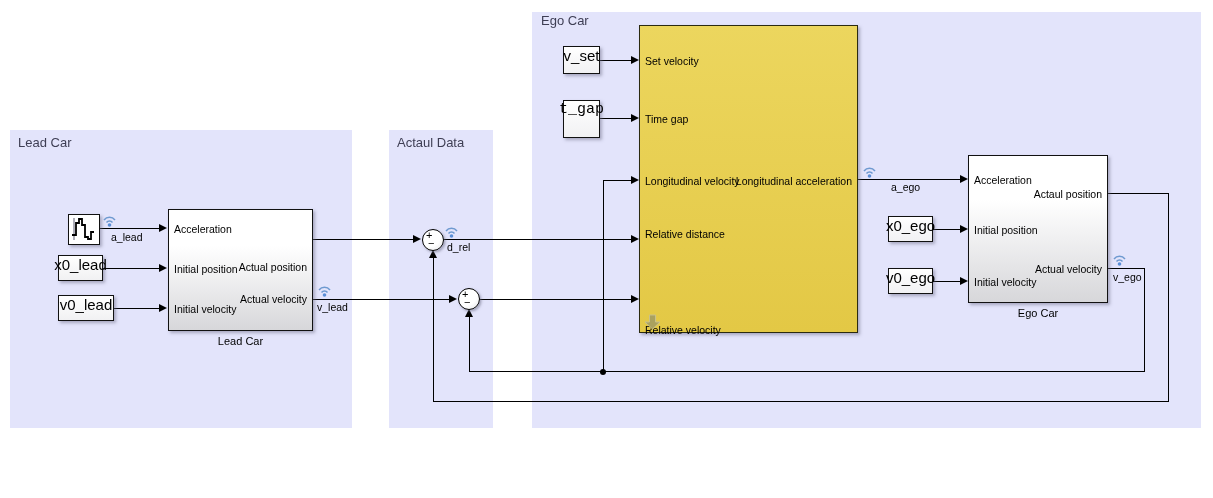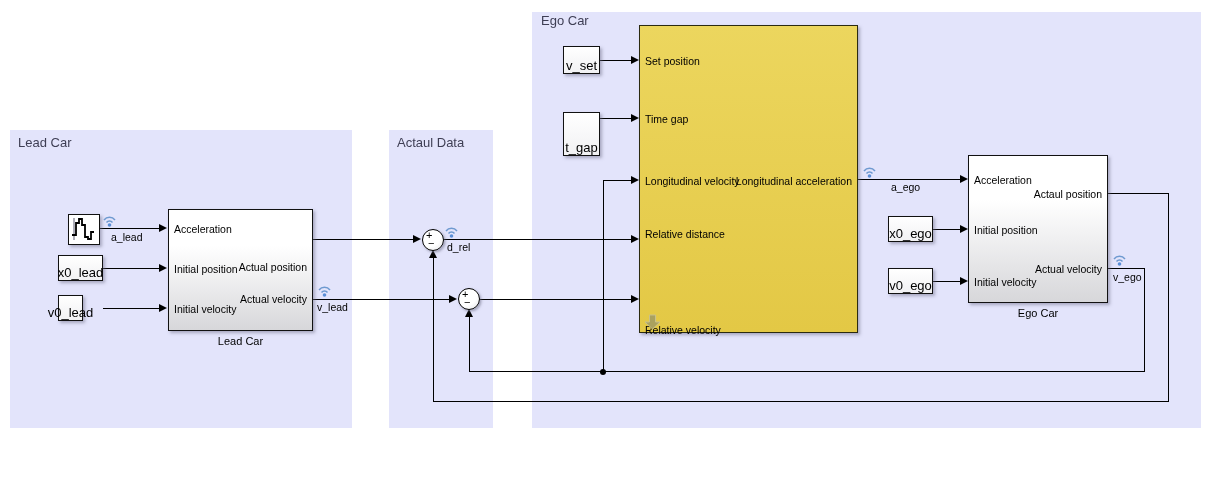--- a/index.html
+++ b/index.html
@@ -2,21 +2,21 @@
 <html><head>
 <meta charset="utf-8">
 <style>
   html,body{margin:0;padding:0;background:#ffffff;}
   #canvas{position:relative;width:1213px;height:498px;background:#ffffff;overflow:hidden;
           font-family:"Liberation Sans", sans-serif;color:#000;}
   .area{position:absolute;background:#e3e4fb;}
   .area-label{position:absolute;font-size:13px;color:#3e3e54;}
   .blk{position:absolute;border:1.4px solid #111;background:#fff;
        box-shadow:2px 2px 3px rgba(110,110,135,.5);box-sizing:border-box;}
-  .const{display:flex;align-items:flex-end;justify-content:center;font-size:13px;
+  .const{display:flex;align-items:flex-start;justify-content:center;font-size:15px;
           background:linear-gradient(#ffffff,#f1f1f3);}
   .subsys{background:linear-gradient(#ffffff 30%,#d7d7da 100%);}
   .acc{background:linear-gradient(#ecd65e,#e3c845);border:1.4px solid #2b2a10;}
   .blk-label{position:absolute;font-size:11px;text-align:center;}
   .port{position:absolute;font-size:10.5px;white-space:nowrap;line-height:12px;}
   .port.in{left:5px;}
   .port.out{right:5px;text-align:right;}
   .wire-h{position:absolute;height:1.4px;background:#000;}
   .wire-v{position:absolute;width:1.4px;background:#000;}
   .arr-r{position:absolute;width:0;height:0;border-top:4.5px solid transparent;
@@ -101,21 +101,21 @@
   <div class="blk" style="left:68px;top:214px;width:32px;height:31px;">
     <svg width="29" height="28" viewBox="0 0 29 28">
       <line x1="5" y1="3" x2="5" y2="25" stroke="#9a9aa8" stroke-width="1.6"></line>
       <polyline points="3,20 7,20 7,8 10,8 10,4 13,4 13,10 16,10 16,22 19,22 19,24 22,24 22,17 25,17" fill="none" stroke="#000" stroke-width="1.8"></polyline>
     </svg>
   </div>
 
   <div class="blk const" style="left:58px;top:255px;width:45px;height:26px;">
     <span>x0_lead</span>
   </div>
-  <div class="blk const" style="left:58px;top:295px;width:25px;height:26px;">
+  <div class="blk const" style="left:58px;top:295px;width:56px;height:26px;">
     <span>v0_lead</span>
   </div>
 
   <div class="blk subsys" style="left:168px;top:209px;width:145px;height:122px;">
     <div class="port in" style="top:13px;">Acceleration</div>
     <div class="port in" style="top:53px;">Initial position</div>
     <div class="port in" style="top:93px;">Initial velocity</div>
     <div class="port out" style="top:23px;margin-top:28px;">Actual position</div>
     <div class="port out" style="top:83px;">Actual velocity</div>
   </div>
@@ -126,26 +126,26 @@
     <span class="minus">−</span>
   </div>
   <div class="sum" style="left:458px;top:288px;">
     <span class="plus">+</span>
     <span class="minus">−</span>
   </div>
 
   <div class="blk const" style="left:563px;top:46px;width:37px;height:28px;">
     <span>v_set</span>
   </div>
-  <div class="blk const" style="left:563px;top:112px;width:37px;height:44px;">
+  <div class="blk const" style="left:563px;top:100px;width:37px;height:38px;font-family:Liberation Mono, monospace;">
     <span>t_gap</span>
   </div>
 
   <div class="blk acc" style="left:639px;top:25px;width:219px;height:308px;">
-    <div class="port in" style="top:29px;">Set position</div>
+    <div class="port in" style="top:29px;">Set velocity</div>
     <div class="port in" style="top:87px;">Time gap</div>
     <div class="port in" style="top:149px;">Longitudinal velocity</div>
     <div class="port in" style="top:202px;">Relative distance</div>
     <div class="port in" style="top:278px;margin-top:20px;">Relative velocity</div>
     <div class="port out" style="top:149px;">Longitudinal acceleration</div>
     <svg style="position:absolute;left:4px;bottom:2px;" width="17" height="16" viewBox="0 0 17 16">
       <path d="M5.5,1 h6 v7 h4.5 l-7.5,7 -7.5,-7 h4.5 z" fill="#aaa15e" stroke="#c8c08a" stroke-width="1"></path>
     </svg>
   </div>
 

